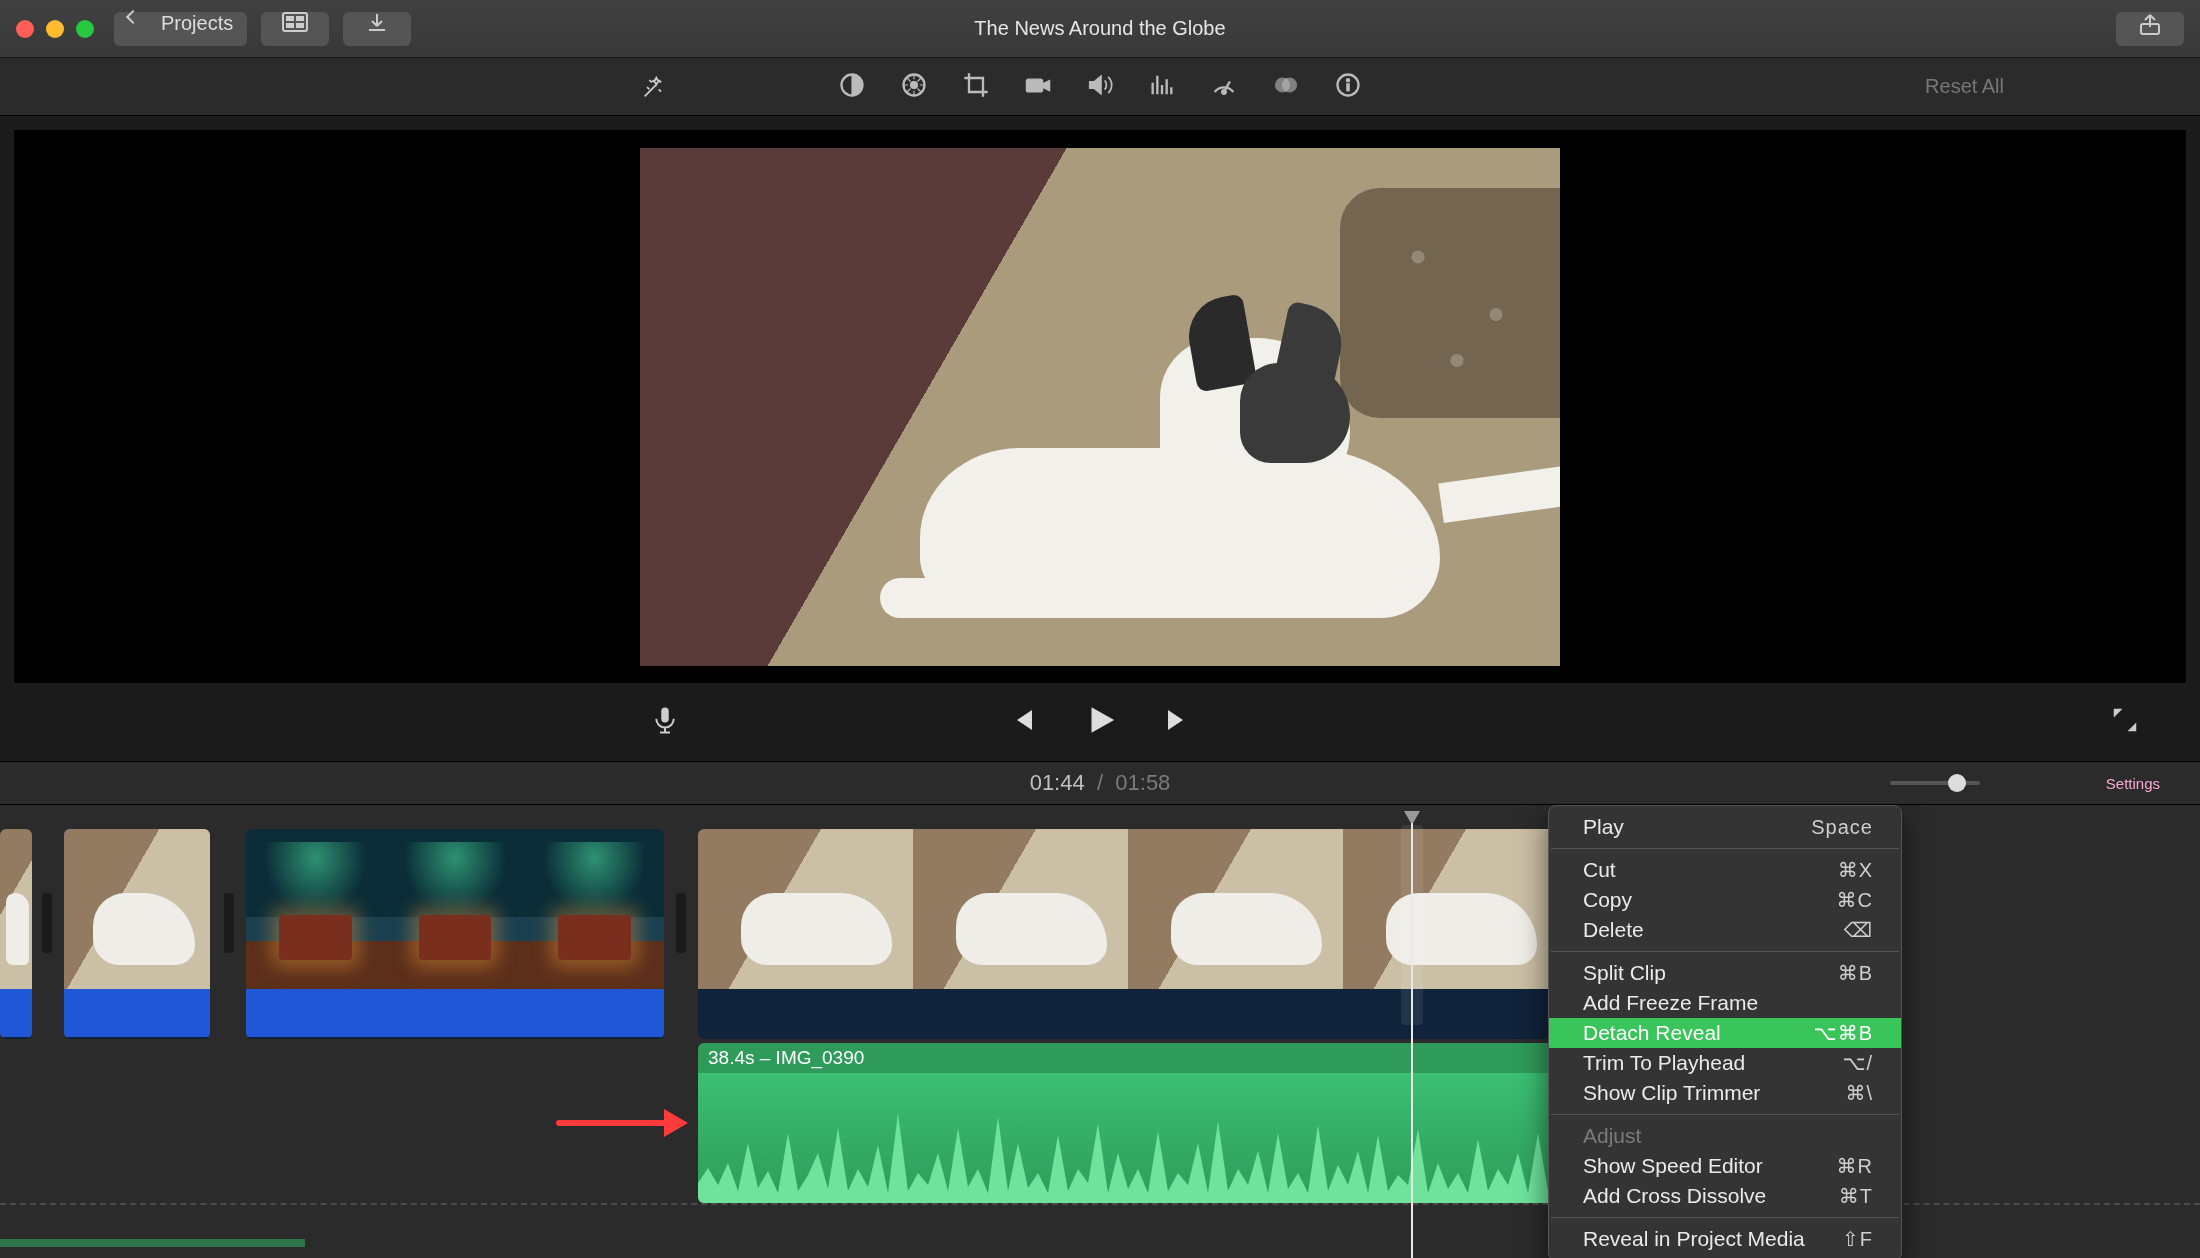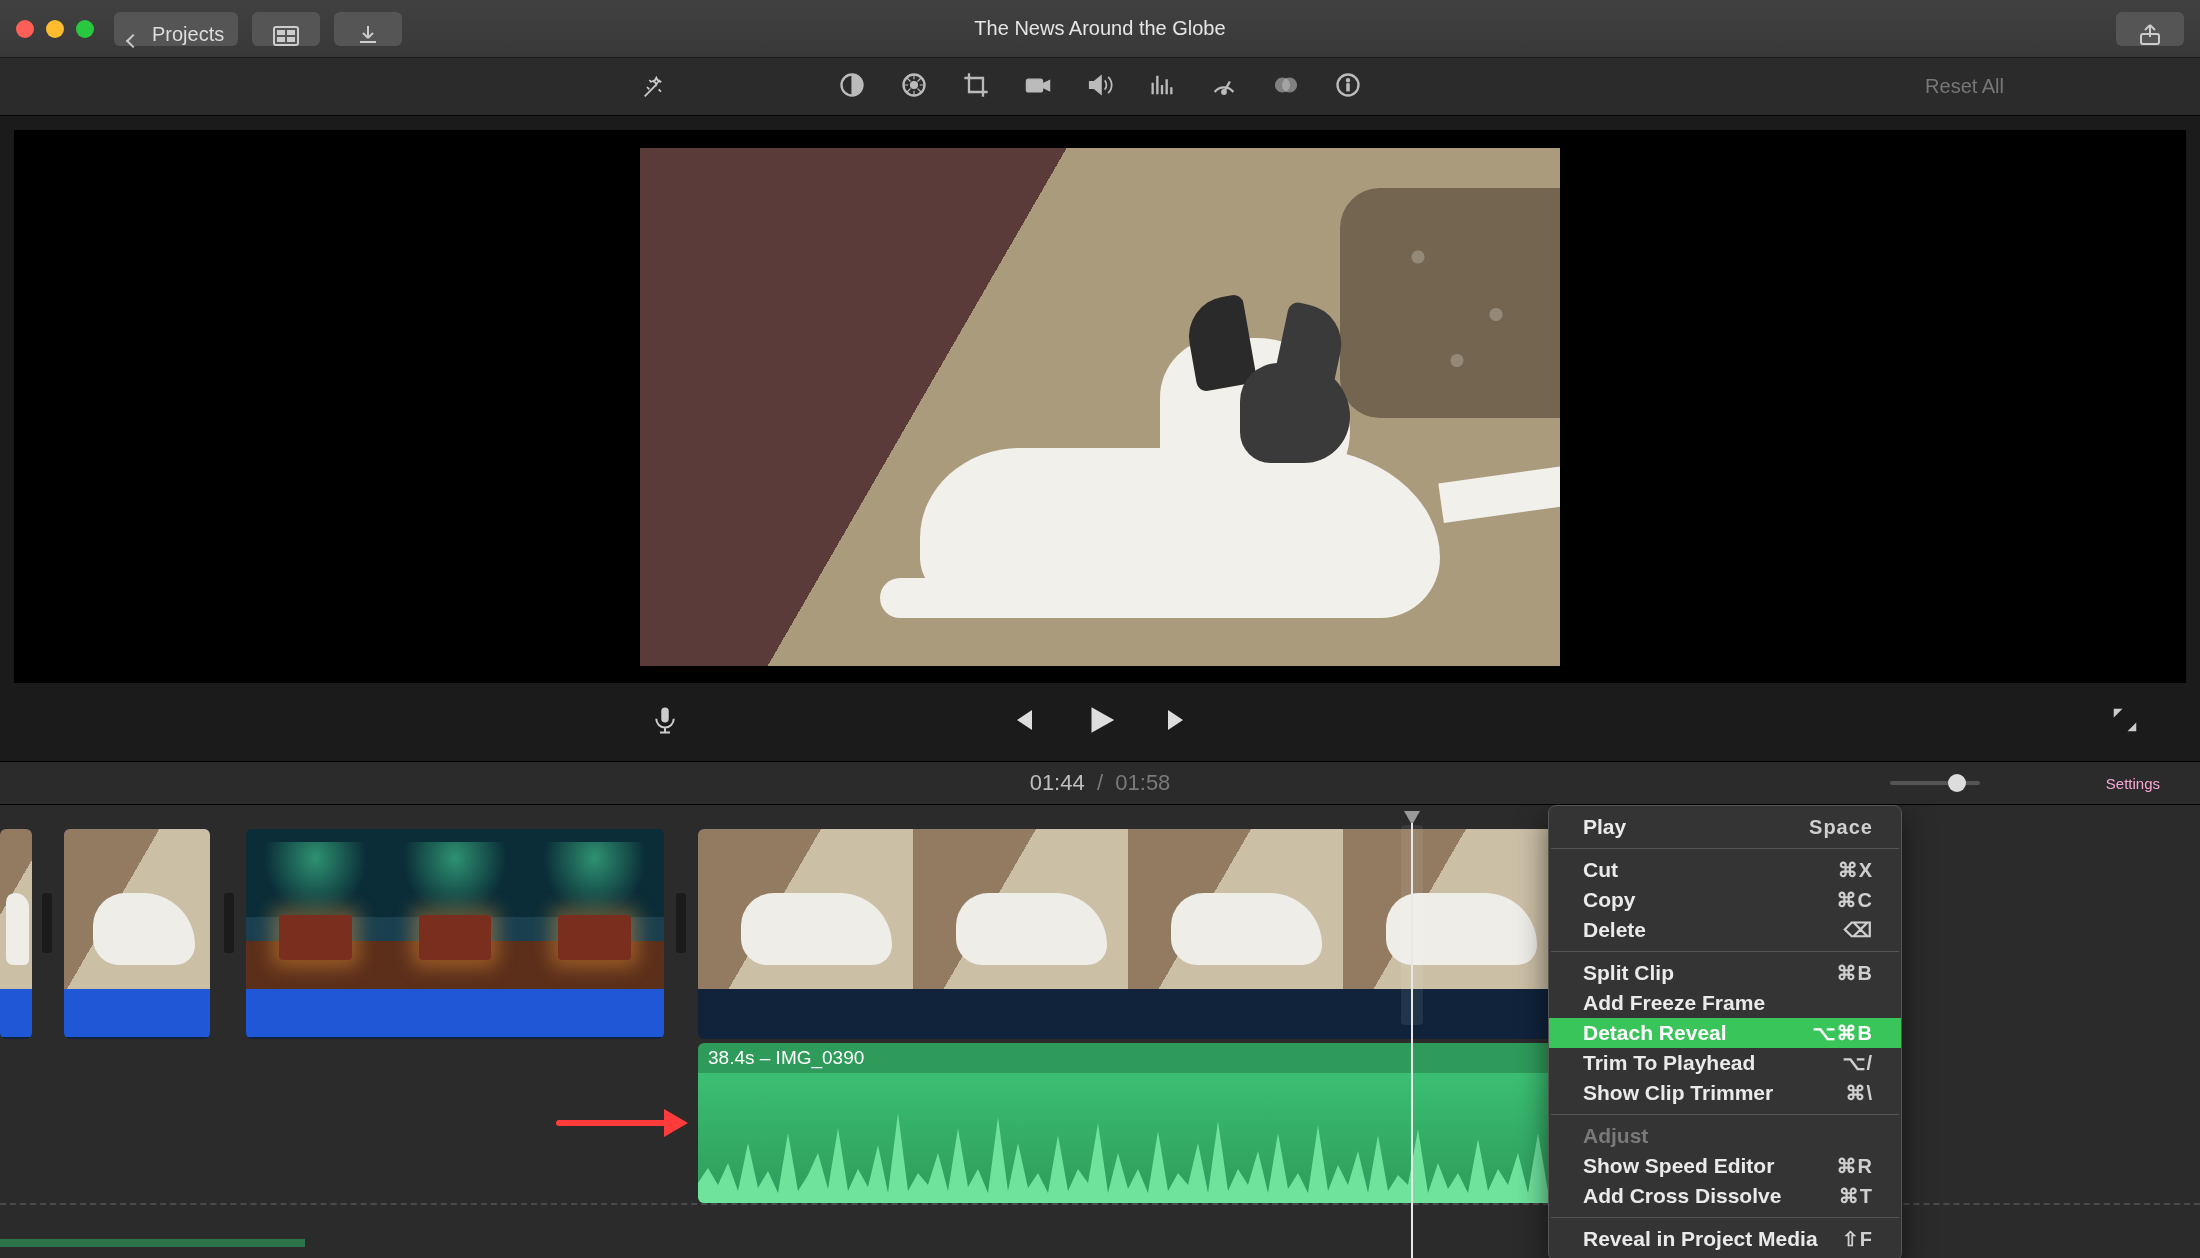--- a/index.html
+++ b/index.html
@@ -4,21 +4,21 @@
 <style>
   * { margin: 0; padding: 0; box-sizing: border-box; font-family: -apple-system, "Helvetica Neue", sans-serif; }
   body { background: #2b2b2b; color: #ccc; width: 2200px; height: 1258px; overflow: hidden; }
 
   
   .titlebar { height: 58px; background: linear-gradient(#414141,#383838); display: flex; align-items: center; padding: 0 16px; position: relative; border-bottom: 1px solid #1a1a1a;}
   .traffic { display: flex; gap: 12px; }
   .traffic .dot { width: 18px; height: 18px; border-radius: 50%; }
   .dot.red { background: #ff5f57; } .dot.yellow { background: #febc2e; } .dot.green { background: #28c840; }
   .tb-left { display:flex; gap:14px; margin-left:20px; }
-  .tb-btn { background:#555; border-radius:6px; height:34px; display:flex; align-items:flex-end; justify-content:center; padding:0 14px; color:#ddd; font-size:20px; gap:10px;}
+  .tb-btn { background:#555; border-radius:6px; height:34px; display:flex; align-items:flex-start; justify-content:center; padding:0 14px; color:#ddd; font-size:20px; gap:19px;}
   .tb-btn.small{width:68px; padding:0;}
   .tb-title { position:absolute; left:0; right:0; text-align:center; font-size:20px; font-weight:400; color:#e5e5e5; pointer-events:none;}
   .tb-right { margin-left:auto; display:flex; gap:10px;}
   .chev{ display:inline-block; width:10px; height:10px; border-left:2px solid #ccc; border-bottom:2px solid #ccc; transform:rotate(45deg); margin-right:4px;}
 
   
   .adjustbar{ height:58px; background:#2b2b2b; display:flex; align-items:center; justify-content:center; gap:34px; border-bottom:1px solid #000; position:relative;}
   .adj-icon{ width:28px; height:28px; fill:#bbb; stroke:#bbb; cursor:pointer; }
   .magic{ position:absolute; left:640px; display:flex; align-items:center;}
   .reset{ position:absolute; right:196px; color:#777; font-size:20px;}
@@ -83,21 +83,21 @@
   .arrow-head{ position:absolute; right:0; top:-6px; width:0; height:0; border-left:24px solid #ff3b3b; border-top:14px solid transparent; border-bottom:14px solid transparent;}
 
   
   .playhead{ position:absolute; left:1411px; top:0; height:460px; width:0;}
   .playhead-line{ position:absolute; top:18px; bottom:0; width:2px; background:#e8e8e8; left:0;}
   .playhead-cap{ position:absolute; top:6px; left:-7px; width:16px; height:14px; background:#9a9a9a; clip-path:polygon(0 0,100% 0,50% 100%);}
   .playhead-grip{ position:absolute; top:20px; left:-10px; width:22px; height:200px; background:rgba(255,255,255,.08); border-radius:4px;}
 
   
   .ctx{ position:absolute; left:1548px; top:0; width:354px; background:#343434; border:1px solid #555; border-radius:8px; box-shadow:0 10px 30px rgba(0,0,0,.55); padding:6px 0; font-size:21px;}
-  .ctx-row{ display:flex; justify-content:space-between; align-items:center; padding:4px 28px 4px 34px; height:30px; color:#eaeaea;font-weight:bold;}
+  .ctx-row{ display:flex; justify-content:space-between; align-items:center; padding:4px 28px 4px 34px; height:30px; color:#eaeaea;}
   .ctx-row.disabled{ color:#7a7a7a;}
   .ctx-row.hl{ background:#39c559; color:#fff;}
   .ctx-sep{ height:1px; background:#555; margin:6px 2px;}
   .ctx-sc{ color:#cfcfcf; font-size:20px; letter-spacing:1px;}
   .ctx-row.hl .ctx-sc{ color:#fff;}
 
   
   .mini{ position:absolute; left:0; bottom:38px; width:305px; height:8px; background:#2e9b5a; opacity:.65;}
 
   

